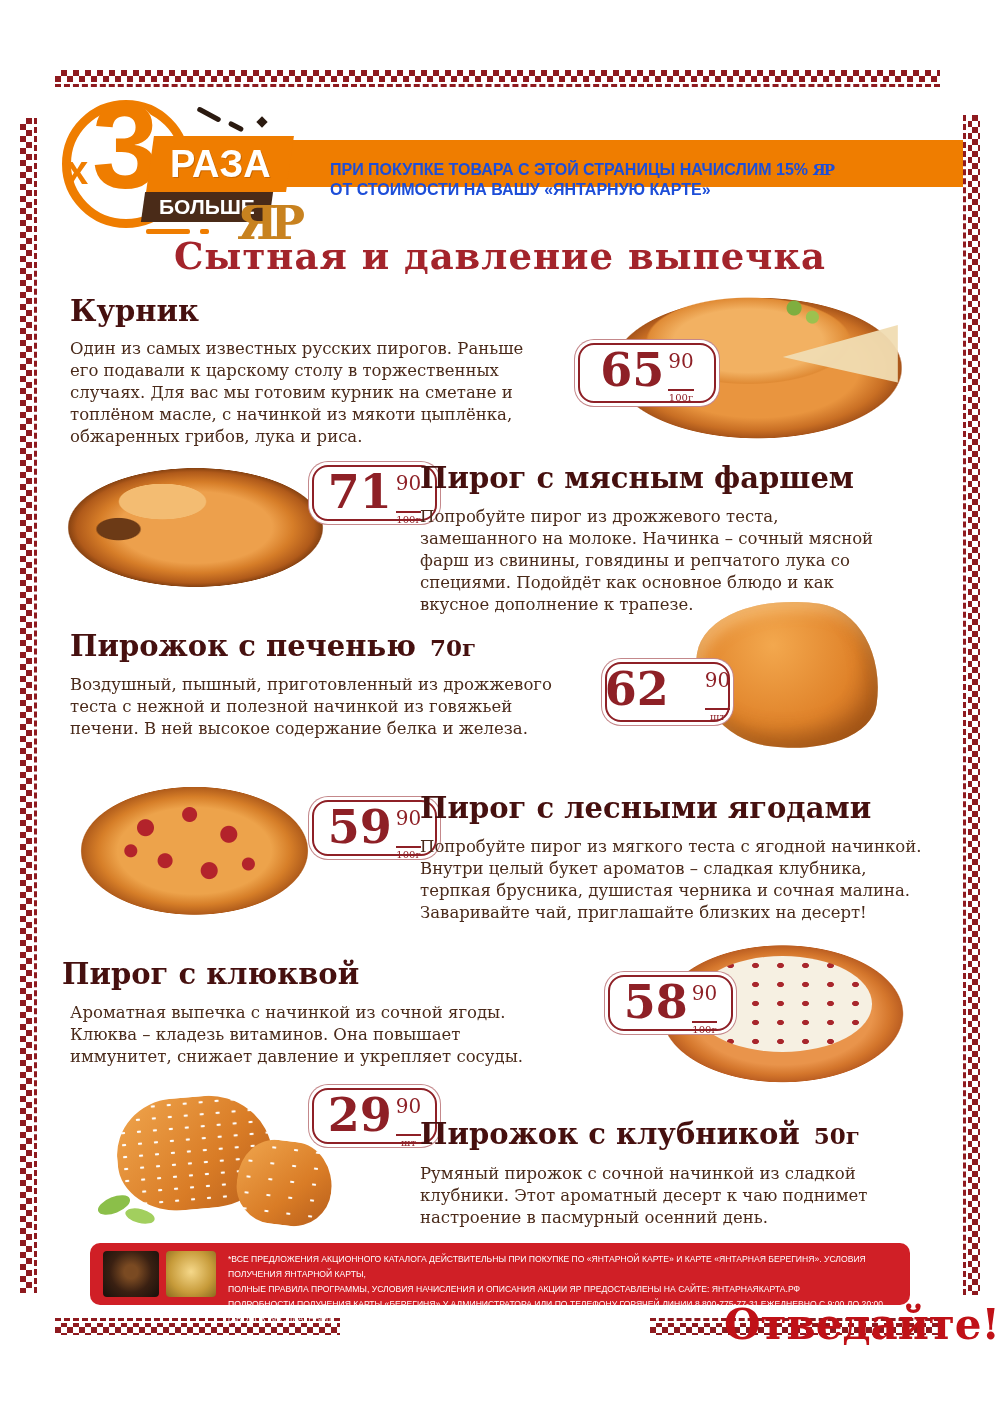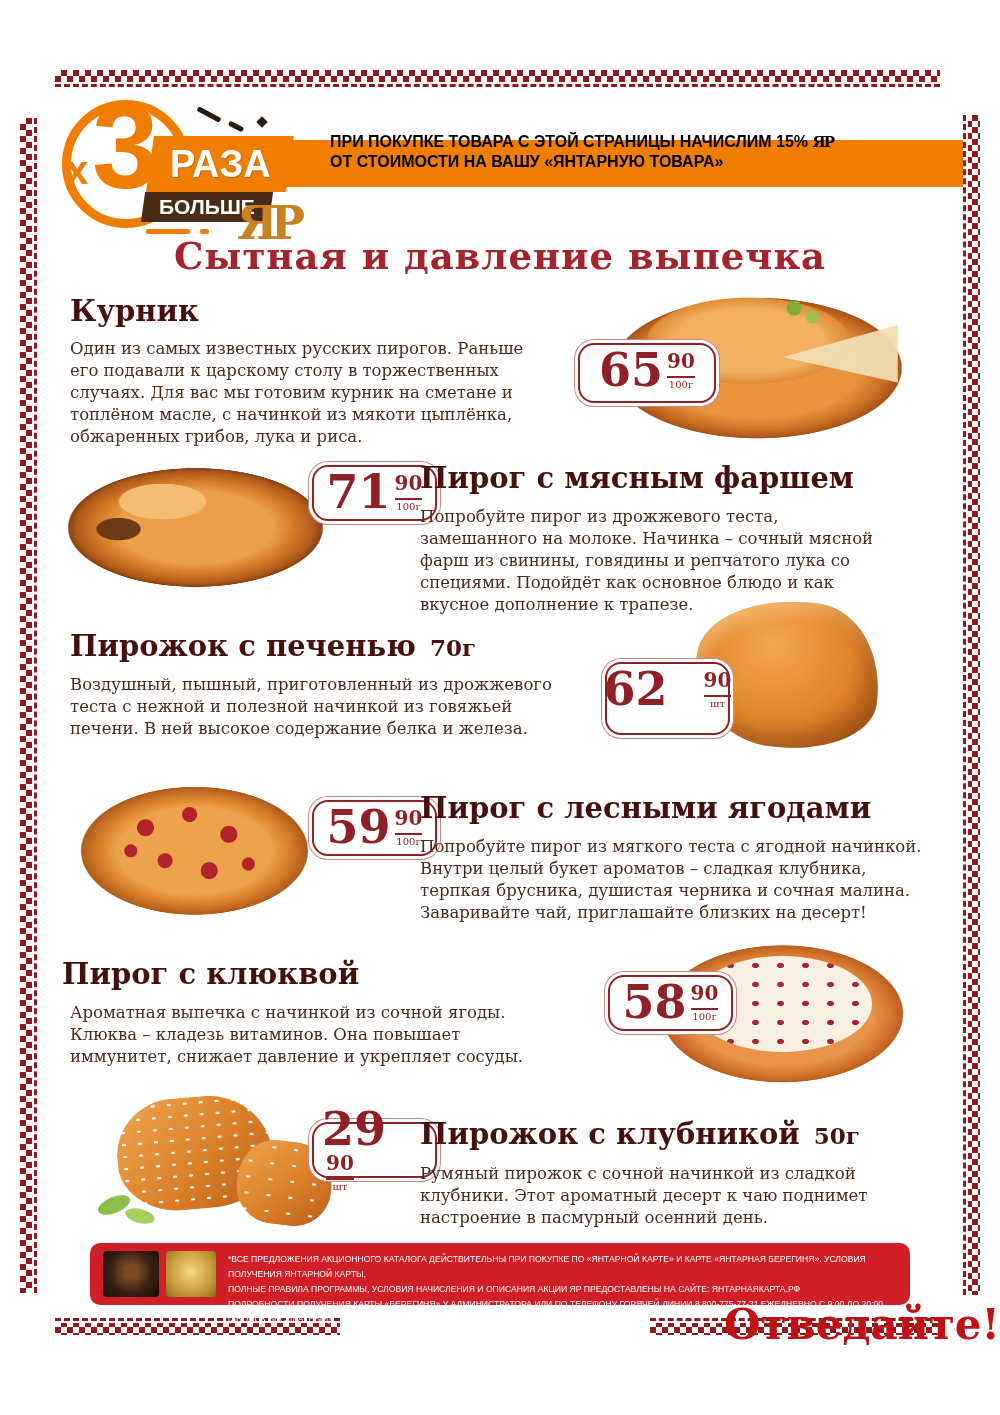--- a/index.html
+++ b/index.html
@@ -17,21 +17,21 @@
       border-right:3px dashed #8e1a1f;padding-right:2px;}
   .stitch-right{position:absolute;left:963px;top:115px;width:12px;height:1180px;
       border-left:3px dashed #8e1a1f;padding-left:2px;}
   .stitch-bottom-l{position:absolute;left:55px;top:1318px;width:285px;height:12px;
       border-top:3px dashed #8e1a1f;padding-top:2px;}
   .stitch-bottom-r{position:absolute;left:650px;top:1318px;width:290px;height:12px;
       border-top:3px dashed #8e1a1f;padding-top:2px;}
 
   
   .promo-band{position:absolute;left:205px;top:140px;width:758px;height:47px;background:#ef7d00;}
-  .promo-text{position:absolute;left:330px;top:132px;width:620px;color:#000000;
+  .promo-text{position:absolute;left:330px;top:160px;width:620px;color:#1d4ed8;
       font-family:"Liberation Sans",sans-serif;font-weight:bold;font-size:16px;line-height:20px;}
   .promo-text .yar-mini{font-family:"DejaVu Serif",serif;letter-spacing:-2px;font-size:15px;}
   .logo-circle{position:absolute;left:62px;top:100px;width:128px;height:128px;border:9px solid #ef7d00;
       border-radius:50%;background:#fff;box-sizing:border-box;}
   .logo-x{position:absolute;left:66px;top:148px;color:#ef7d00;font-weight:bold;font-size:40px;
       font-family:"Liberation Sans",sans-serif;}
   .logo-3{position:absolute;left:92px;top:86px;color:#ef7d00;font-weight:bold;font-size:120px;line-height:1;
       font-family:"Liberation Sans",sans-serif;text-shadow:2px 2px 0 #fff;}
   .raza-ribbon{position:absolute;left:150px;top:136px;width:140px;height:56px;background:#ef7d00;
       transform:skewX(-8deg);display:flex;align-items:center;justify-content:center;}
@@ -56,21 +56,21 @@
   
   .ptitle{position:absolute;color:#46100f;font-size:29px;font-weight:bold;line-height:1;}
   .pweight{font-size:23px;margin-left:14px;}
   .pdesc{position:absolute;color:#4a2a1a;font-size:16.5px;line-height:1.33;}
 
   .price{position:absolute;background:#fff;border:2px solid #8e2026;border-radius:16px;
       box-shadow:0 0 0 3px #fff,0 0 0 4px #c4888b;display:flex;align-items:flex-start;
       justify-content:center;color:#8e2026;padding:4px 8px;box-sizing:border-box;}
   .p-int{font-size:46px;font-weight:bold;line-height:0.95;}
   .p-side{display:flex;flex-direction:column;align-items:center;margin-left:4px;margin-top:2px;}
-  .p-frac{font-size:20px;font-weight:bold;line-height:1;border-bottom:2px solid #8e2026;padding-bottom:5px;}
+  .p-frac{font-size:20px;font-weight:normal;line-height:1;border-bottom:2px solid #8e2026;padding-bottom:18px;}
   .p-unit{font-size:10px;margin-top:1px;}
 
   
   .photo{position:absolute;}
   .img-kurnik{left:605px;top:268px;width:305px;height:182px;background:
       radial-gradient(circle at 62% 22%, #7fae3f 0 7px, transparent 8px),
       radial-gradient(circle at 68% 27%, #9cc14f 0 6px, transparent 7px),
       radial-gradient(ellipse 42% 30% at 47% 40%, #f2b162 0 58%, #e08b35 78%, transparent 80%),
       radial-gradient(ellipse 49% 40% at 50% 55%, #e9953f 0 68%, #c96f24 86%, #a8551a 96%, transparent 97%);}
   .img-kurnik::before{content:"";position:absolute;right:4%;top:26%;width:46%;height:44%;
@@ -130,21 +130,21 @@
 
   <div class="stitch stitch-top"></div>
   <div class="stitch stitch-left"></div>
   <div class="stitch stitch-right"></div>
   <div class="stitch stitch-bottom-l"></div>
   <div class="stitch stitch-bottom-r"></div>
 
   <div class="promo-band"></div>
   <div class="promo-text">
     <div><span>ПРИ ПОКУПКЕ ТОВАРА С ЭТОЙ СТРАНИЦЫ НАЧИСЛИМ 15%</span> <span class="yar-mini">ЯР</span></div>
-    <div>ОТ СТОИМОСТИ НА ВАШУ «ЯНТАРНУЮ ТОВАРА»</div>
+    <div>ОТ СТОИМОСТИ НА ВАШУ «ЯНТАРНУЮ КАРТЕ»</div>
   </div>
   <div class="logo-circle"></div>
   <div class="speed-dash1"></div>
   <div class="speed-dash2"></div>
   <div class="speed-diamond"></div>
   <div class="logo-x">х</div>
   <div class="logo-3">3</div>
   <div class="raza-ribbon">
       <span>РАЗА</span>
     </div>
@@ -175,21 +175,21 @@
         <span class="p-frac">90</span>
         <span class="p-unit">100г</span>
       </span>
   </div>
   <div class="ptitle" style="left:420px;top:464px;"><span>Пирог с мясным фаршем</span><span class="pweight"></span></div>
   <div class="pdesc" style="left:420px;top:506px;width:480px;">Попробуйте пирог из дрожжевого теста, замешанного на молоке. Начинка – сочный мясной фарш из свинины, говядины и репчатого лука со специями. Подойдёт как основное блюдо и как вкусное дополнение к трапезе.</div>
 
   <div class="ptitle" style="left:70px;top:632px;"><span>Пирожок с печенью</span><span class="pweight">70г</span></div>
   <div class="pdesc" style="left:70px;top:674px;width:505px;">Воздушный, пышный, приготовленный из дрожжевого теста с нежной и полезной начинкой из говяжьей печени. В ней высокое содержание белка и железа.</div>
   <div class="photo img-liver"></div>
-  <div class="price" style="left:605px;top:662px;width:125px;height:73px;gap:32px;">
+  <div class="price" style="left:605px;top:662px;width:125px;height:60px;gap:32px;">
     <span class="p-int">62</span>
     <span class="p-side">
         <span class="p-frac">90</span>
         <span class="p-unit">шт</span>
       </span>
   </div>
 
   <div class="photo img-berry"></div>
   <div class="price" style="left:312px;top:800px;width:125px;height:56px;">
     <span class="p-int">59</span>
@@ -211,21 +211,21 @@
         <span class="p-unit">100г</span>
       </span>
   </div>
 
   <div class="photo img-straw">
     <div class="bun bun1"></div>
     <div class="bun bun2"></div>
     <div class="leaf1"></div>
     <div class="leaf2"></div>
   </div>
-  <div class="price" style="left:312px;top:1122px;width:125px;height:56px;flex-direction:column;">
+  <div class="price" style="left:312px;top:1088px;width:125px;height:56px;">
     <span class="p-int">29</span>
     <span class="p-side">
         <span class="p-frac">90</span>
         <span class="p-unit">шт</span>
       </span>
   </div>
   <div class="ptitle" style="left:420px;top:1120px;"><span>Пирожок с клубникой</span><span class="pweight">50г</span></div>
   <div class="pdesc" style="left:420px;top:1163px;width:505px;">Румяный пирожок с сочной начинкой из сладкой клубники. Этот ароматный десерт к чаю поднимет настроение в пасмурный осенний день.</div>
 
   <div class="red-banner">

